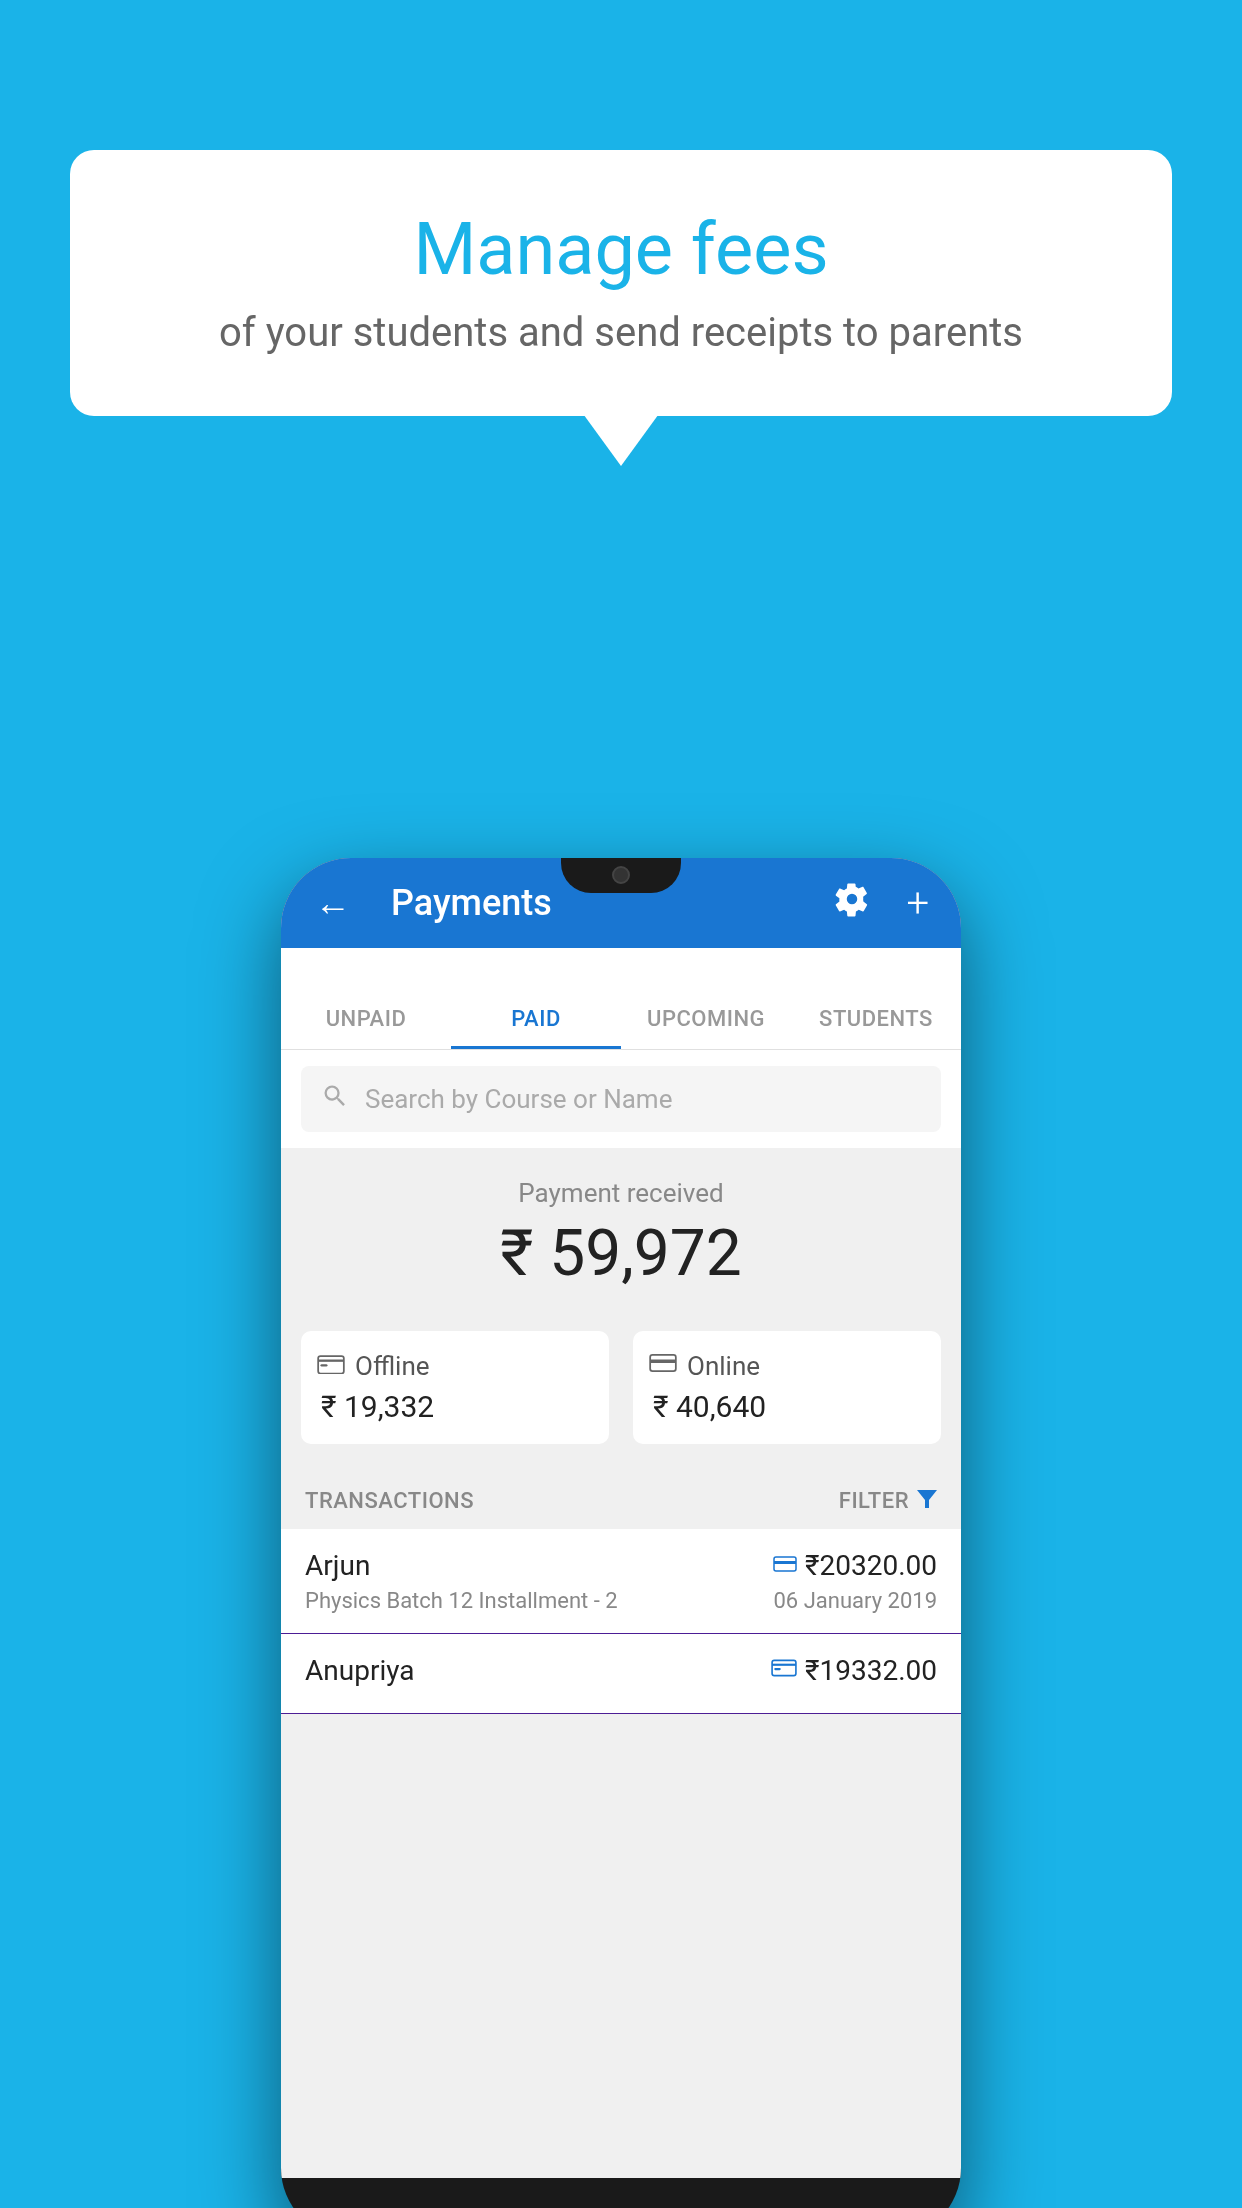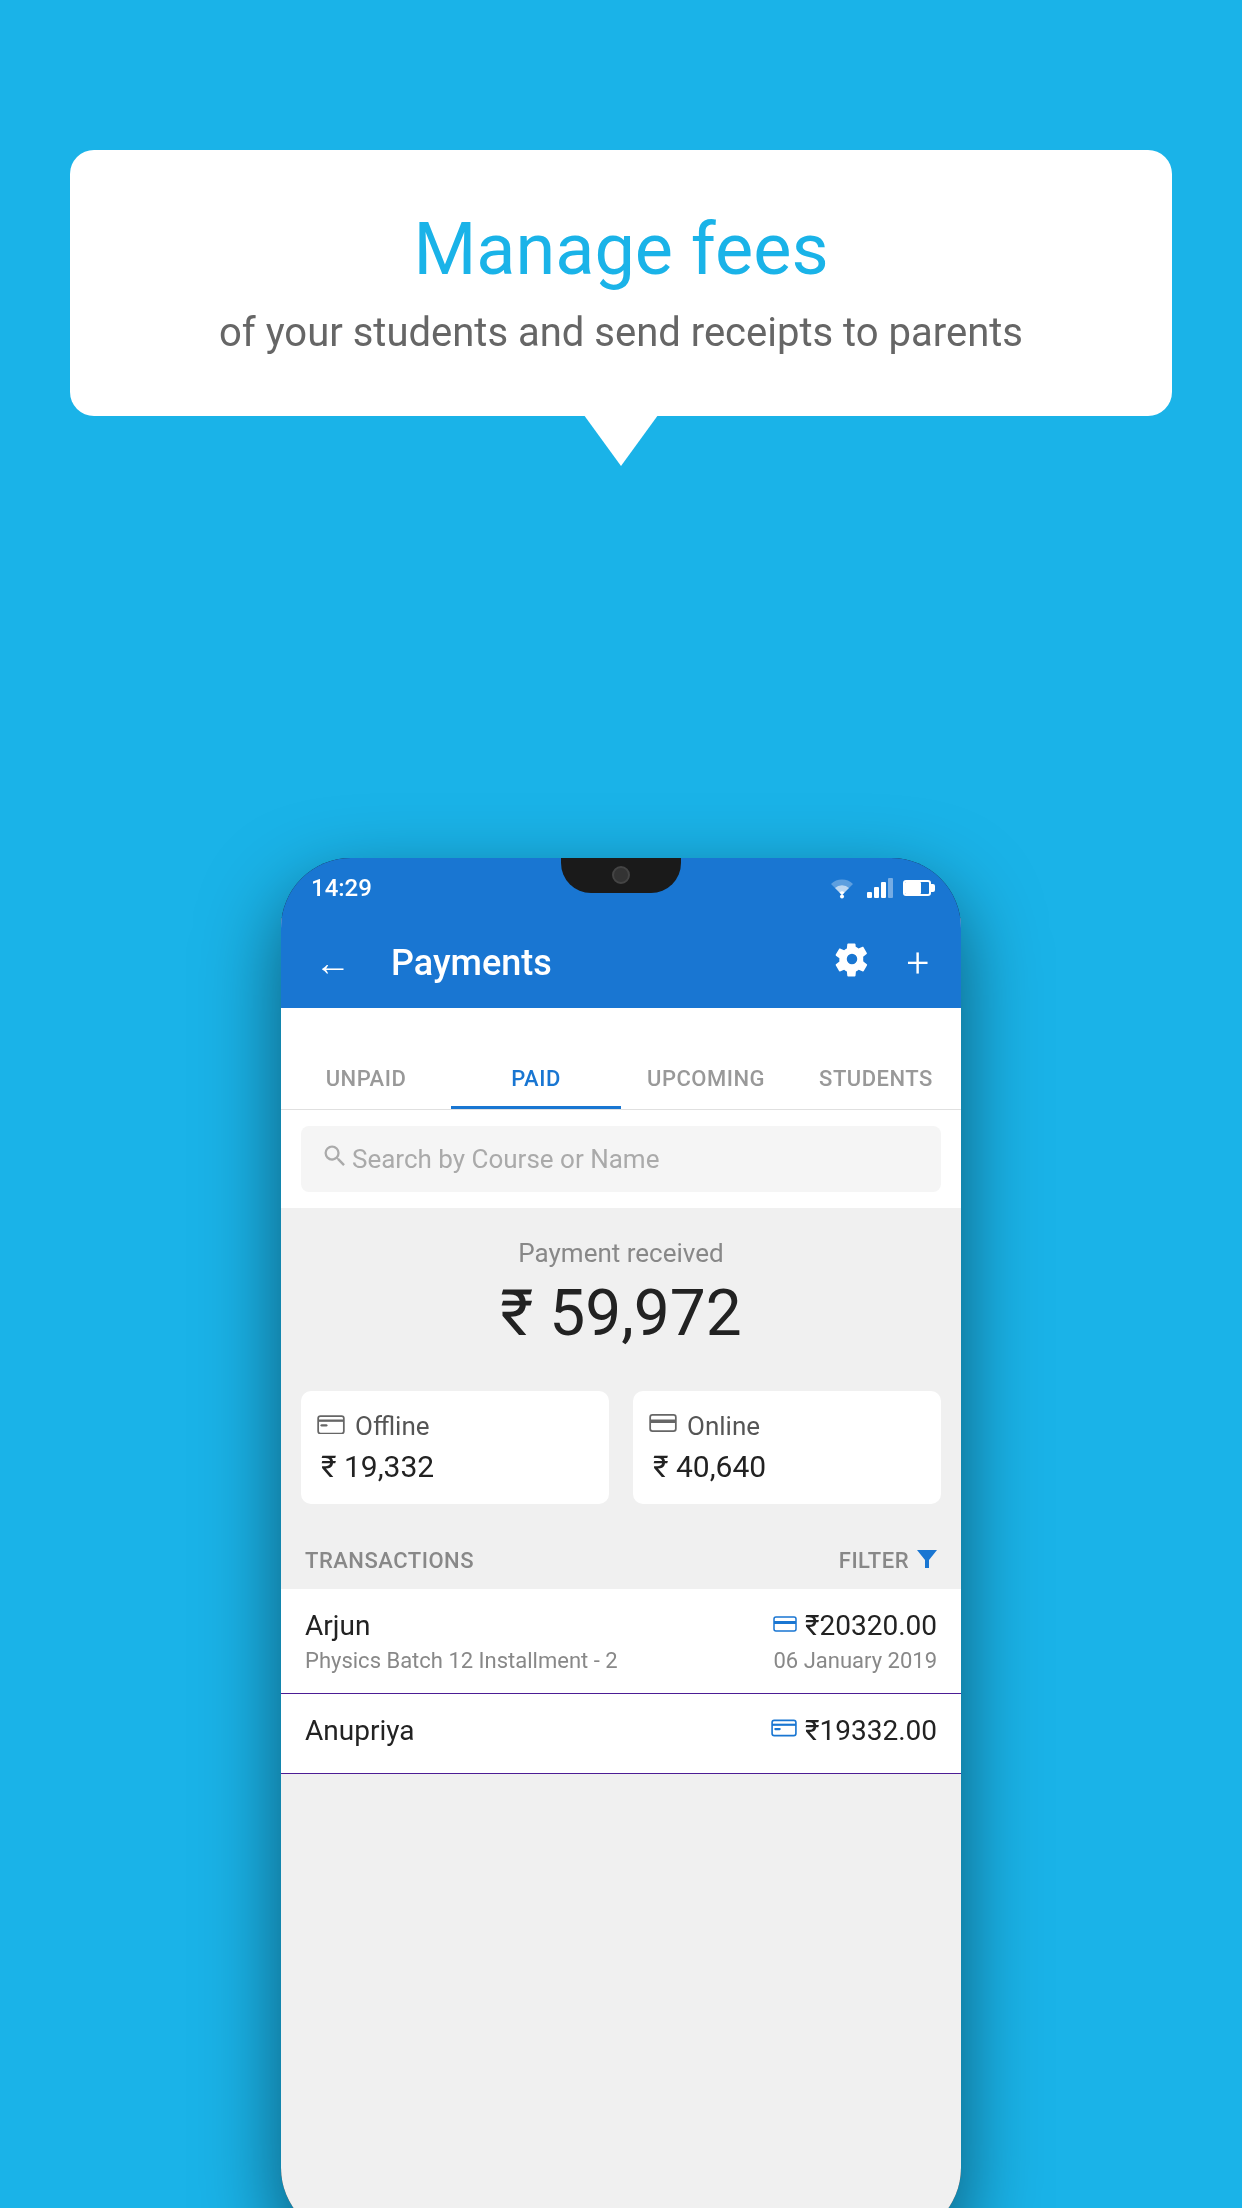--- a/index.html
+++ b/index.html
@@ -237,21 +237,21 @@
       padding: 16px 20px;
       margin: 0;
     }
 
     .search-bar {
       background: #f5f5f5;
       border-radius: 8px;
       display: flex;
       align-items: center;
       padding: 16px 20px;
-      gap: 3px;
+      gap: 16px;
     }
 
     .search-icon-placeholder {
       color: #999;
       font-size: 26px;
     }
 
     .search-placeholder-text {
       color: #aaa;
       font-size: 26px;
@@ -416,43 +416,20 @@
     <div class="bubble-subtitle">of your students and send receipts to parents</div>
   </div>
 </div>
 
 <div class="phone-frame">
 
   <div class="phone-notch">
     <div class="phone-camera"></div>
   </div>
 
-  <div class="phone-status-bar">
-    <span class="status-time">14:29</span>
-    <div class="status-icons">
-
-      <svg width="30" height="22" viewBox="0 0 30 22" fill="white">
-        <path d="M15 18l2.5-2.5a3.5 3.5 0 00-5 0L15 18z"></path>
-        <path d="M15 18L8 11a10 10 0 0114 0L15 18z" opacity="0.6"></path>
-        <path d="M15 18L4 7a16 16 0 0122 0L15 18z" opacity="0.3"></path>
-        <circle cx="15" cy="19.5" r="2" fill="white"></circle>
-      </svg>
-
-      <svg width="26" height="20" viewBox="0 0 26 20" fill="white">
-        <rect x="0" y="14" width="5" height="6" rx="1"></rect>
-        <rect x="7" y="9" width="5" height="11" rx="1"></rect>
-        <rect x="14" y="4" width="5" height="16" rx="1"></rect>
-        <rect x="21" y="0" width="5" height="20" rx="1" opacity="0.4"></rect>
-      </svg>
-
-      <div class="status-icon-battery">
-        <div class="battery-fill"></div>
-      </div>
-    </div>
-  </div>
 
   <div class="phone-screen">
 
     <div class="app-toolbar">
       <span class="toolbar-back">←</span>
       <span class="toolbar-title">Payments</span>
 
       <span class="toolbar-gear">
         <svg width="36" height="36" viewBox="0 0 24 24" fill="white">
           <path d="M12 15.5A3.5 3.5 0 018.5 12 3.5 3.5 0 0112 8.5a3.5 3.5 0 013.5 3.5 3.5 3.5 0 01-3.5 3.5m7.43-2.92c.04-.36.07-.73.07-1.08s-.03-.73-.07-1.08l2.32-1.82c.21-.16.27-.44.14-.68l-2.2-3.81c-.13-.24-.41-.32-.65-.24l-2.73 1.1c-.57-.44-1.17-.8-1.84-1.08L14.34 2.1c-.05-.26-.28-.44-.54-.44h-4.4c-.26 0-.49.18-.54.44L8.58 5.05c-.67.28-1.27.64-1.84 1.08l-2.73-1.1c-.24-.09-.52 0-.65.24L1.16 9.08c-.14.24-.07.52.14.68l2.32 1.82c-.04.35-.07.72-.07 1.08s.03.73.07 1.08L1.3 15.56c-.21.16-.27.44-.14.68l2.2 3.81c.13.24.41.32.65.24l2.73-1.1c.57.44 1.17.8 1.84 1.08l.28 2.96c.05.26.28.44.54.44h4.4c.26 0 .49-.18.54-.44l.28-2.96c.67-.28 1.27-.64 1.84-1.08l2.73 1.1c.24.09.52 0 .65-.24l2.2-3.81c.14-.24.07-.52-.14-.68l-2.32-1.82z"></path>

